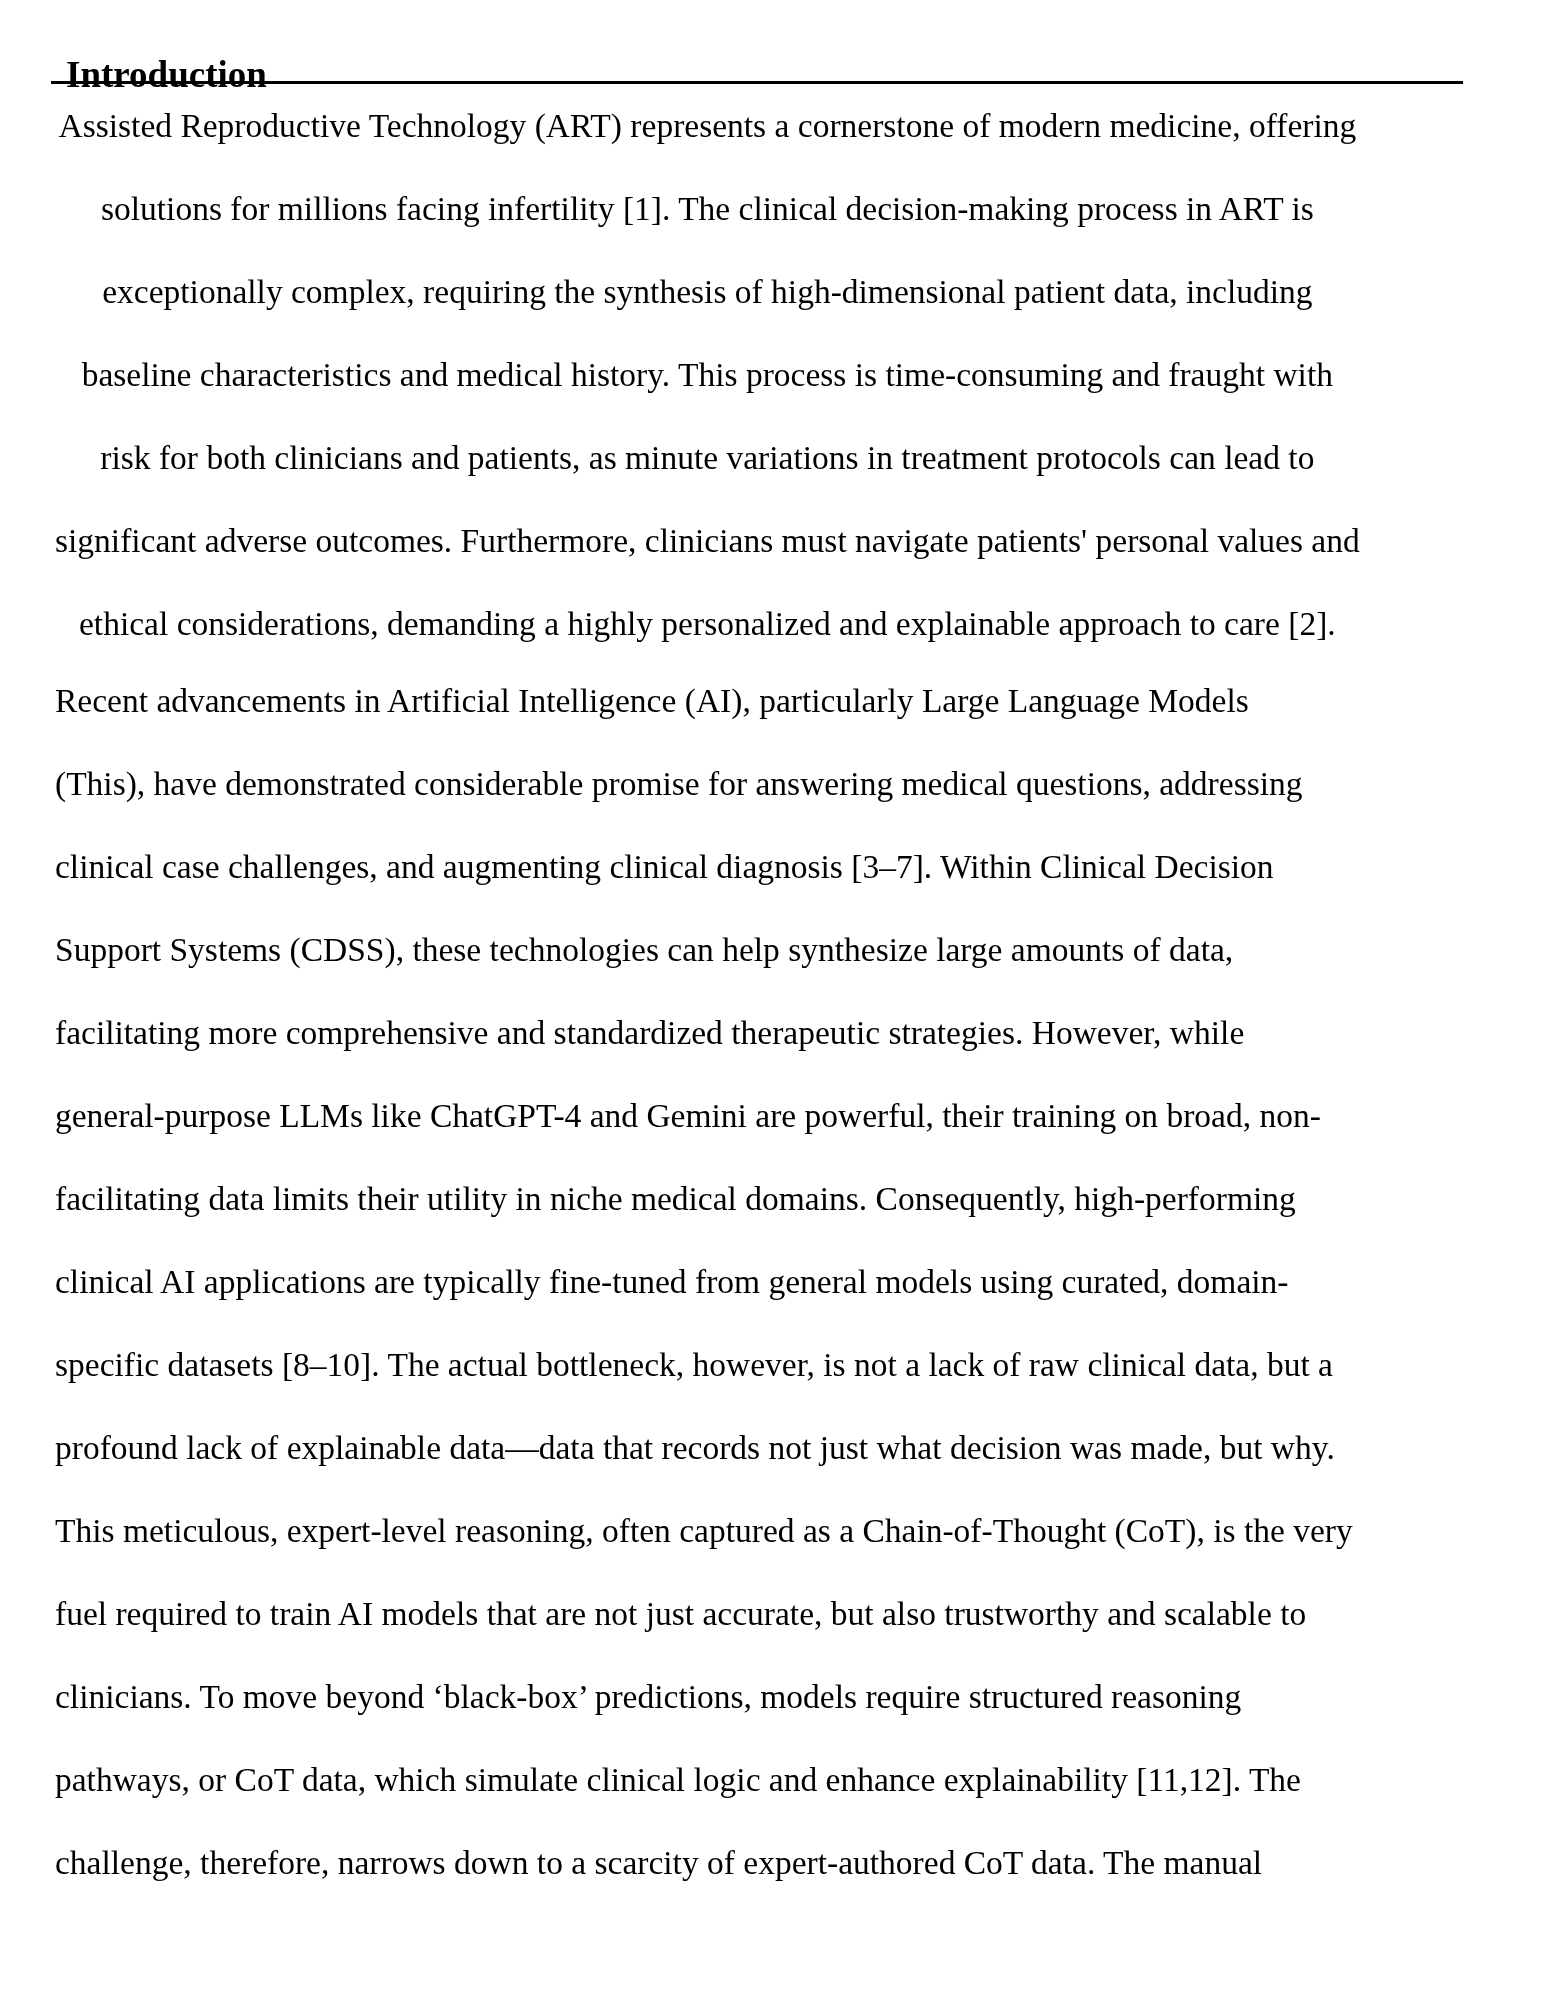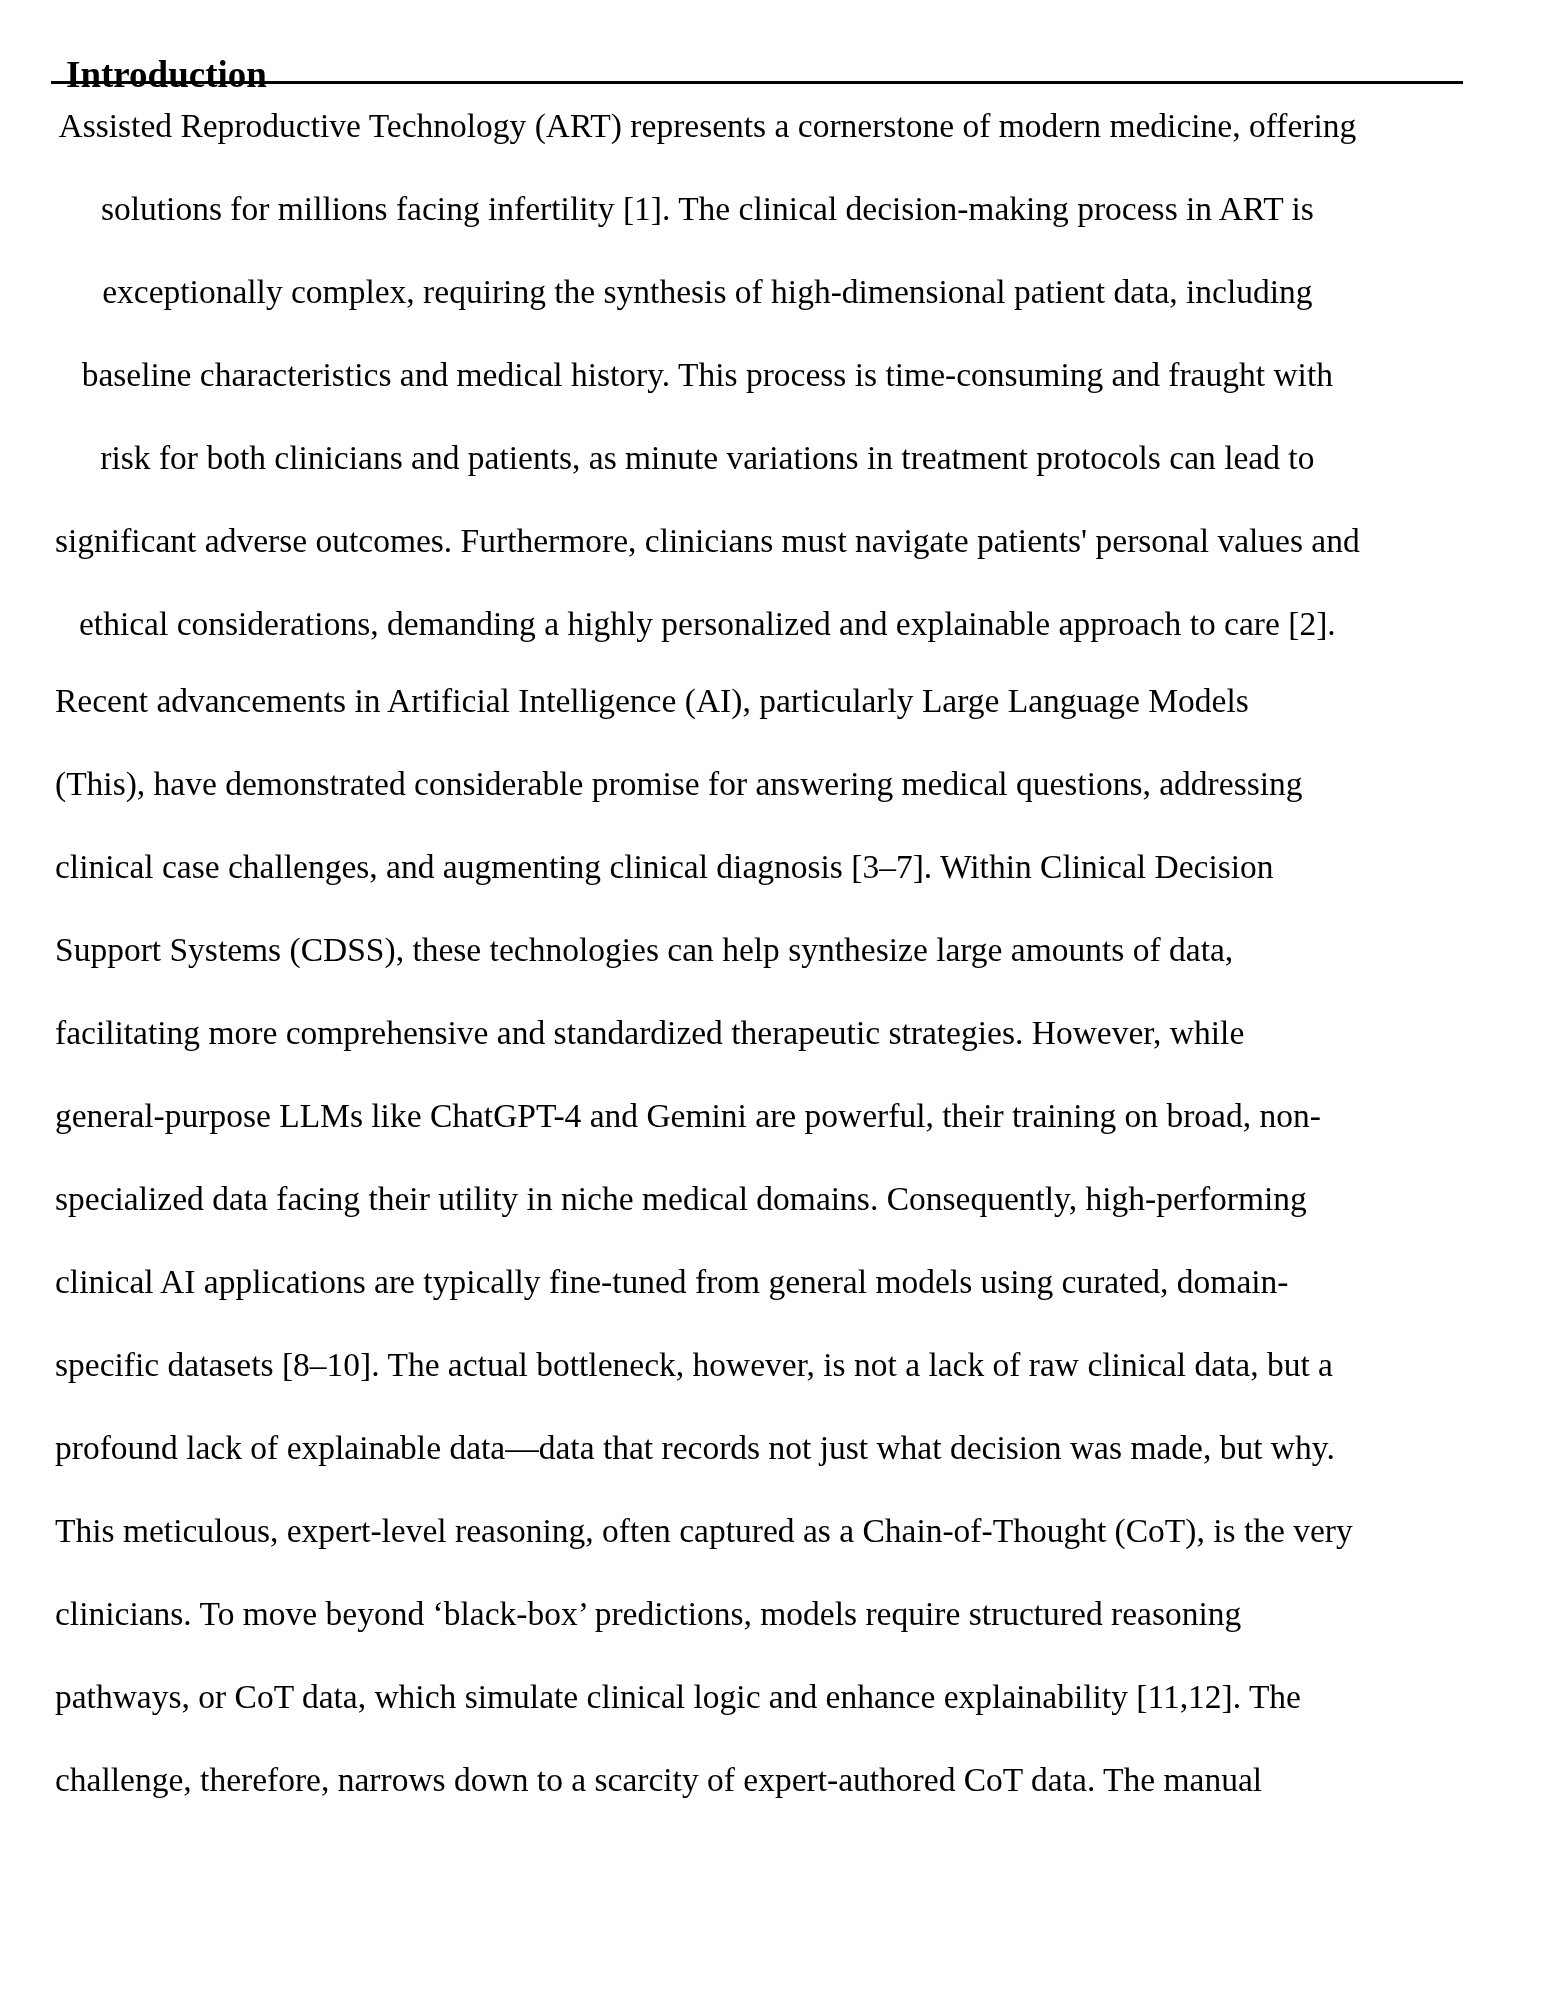--- a/index.html
+++ b/index.html
@@ -29,21 +29,22 @@
   <span class="line">ethical considerations, demanding a highly personalized and explainable approach to care [2].</span>
 </p>
 
 <p class="para" id="p2">
   <span class="line">Recent advancements in Artificial Intelligence (AI), particularly Large Language Models</span>
   <span class="line">(This), have demonstrated considerable promise for answering medical questions, addressing</span>
   <span class="line">clinical case challenges, and augmenting clinical diagnosis [3–7]. Within Clinical Decision</span>
   <span class="line">Support Systems (CDSS), these technologies can help synthesize large amounts of data,</span>
   <span class="line">facilitating more comprehensive and standardized therapeutic strategies. However, while</span>
   <span class="line">general-purpose LLMs like ChatGPT-4 and Gemini are powerful, their training on broad, non-</span>
-  <span class="line">specialized data facing their utility in niche medical domains. Consequently, high-performing</span>
+  <span class="line">facilitating data limits their utility in niche medical domains. Consequently, high-performing</span>
   <span class="line">clinical AI applications are typically fine-tuned from general models using curated, domain-</span>
   <span class="line">specific datasets [8–10]. The actual bottleneck, however, is not a lack of raw clinical data, but a</span>
   <span class="line">profound lack of explainable data—data that records not just what decision was made, but why.</span>
   <span class="line">This meticulous, expert-level reasoning, often captured as a Chain-of-Thought (CoT), is the very</span>
+  <span class="line">fuel required to train AI models that are not just accurate, but also trustworthy and scalable to</span>
   <span class="line">clinicians. To move beyond ‘black-box’ predictions, models require structured reasoning</span>
   <span class="line">pathways, or CoT data, which simulate clinical logic and enhance explainability [11,12]. The</span>
   <span class="line">challenge, therefore, narrows down to a scarcity of expert-authored CoT data. The manual</span>
 </p>
 
 </body></html>

